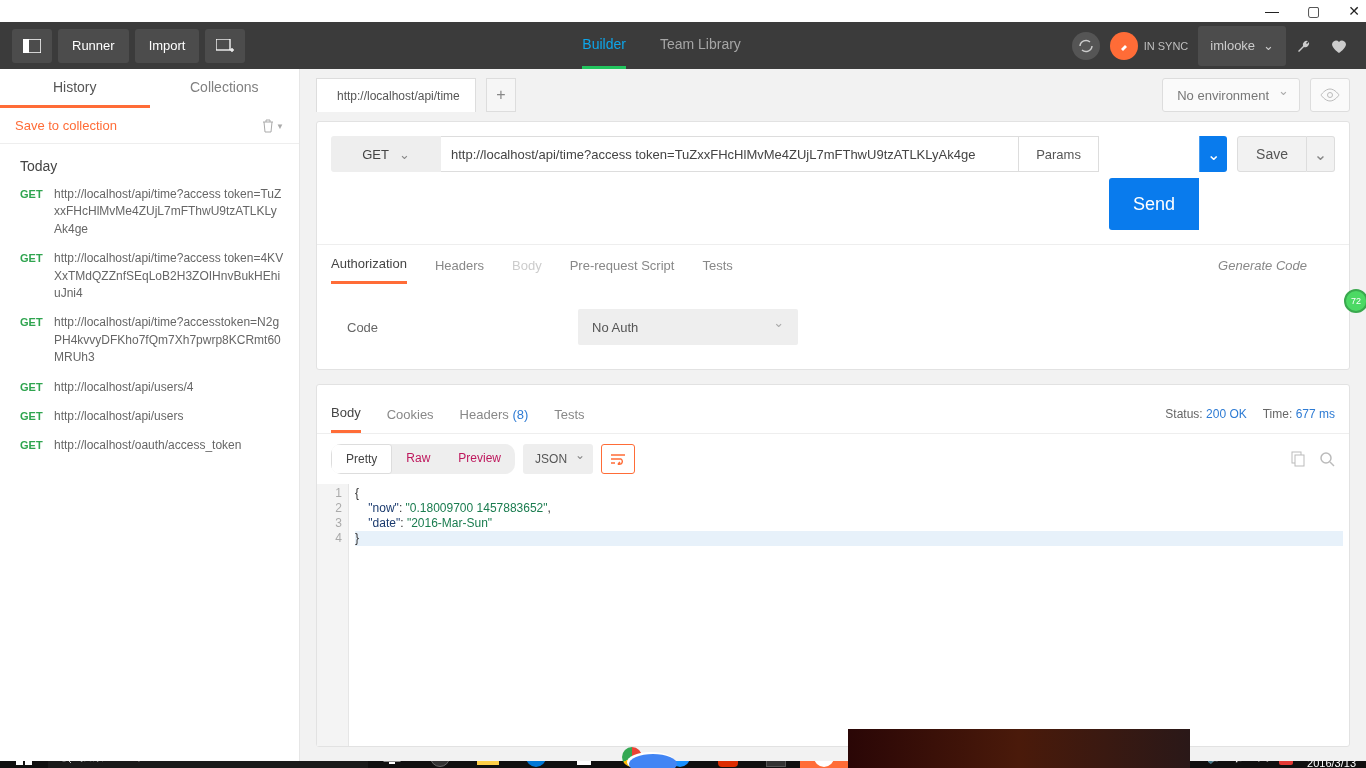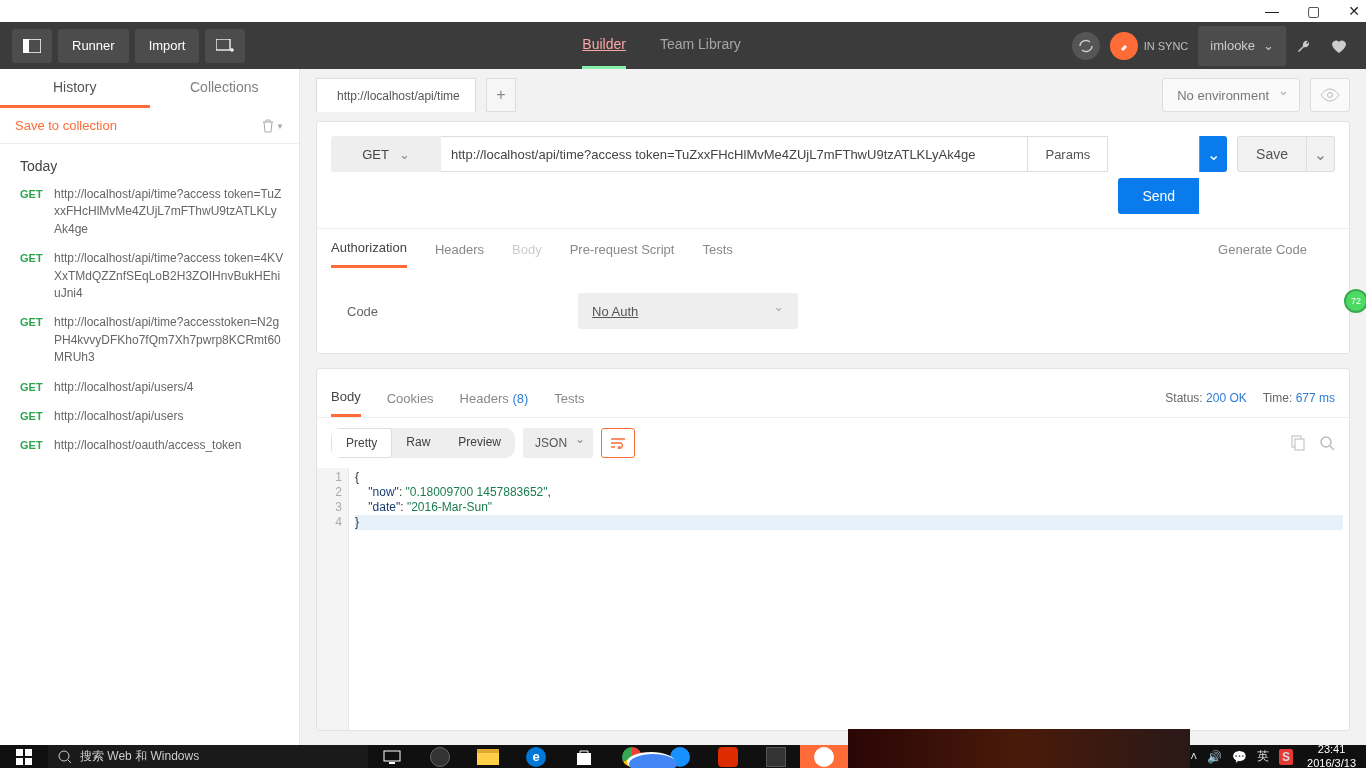--- a/index.html
+++ b/index.html
@@ -5,21 +5,21 @@
 * { margin: 0; padding: 0; box-sizing: border-box; font-family: "Helvetica Neue", Arial, sans-serif; }
 html, body { width: 1366px; height: 768px; overflow: hidden; background: #000; }
 .window-chrome { height: 22px; background: #fff; display: flex; justify-content: flex-end; align-items: center; padding-right: 6px; gap: 28px; }
 .window-chrome span { font-size: 14px; color: #222; cursor: default; }
 .app { height: 707px; display: flex; flex-direction: column; background: #fff; }
 .topbar { height: 48px; background: #3b3b3b; display: flex; align-items: center; padding: 0 12px; }
 .tb-iconbtn { width: 40px; height: 34px; background: #4c4c4c; border-radius: 3px; display: flex; align-items: center; justify-content: center; cursor: pointer; margin-right: 6px; }
 .tb-textbtn { height: 34px; padding: 0 14px; background: #4c4c4c; color: #fff; border-radius: 3px; display: flex; align-items: center; font-size: 13px; cursor: pointer; margin-right: 6px; }
 .tb-center { flex: 1; display: flex; justify-content: center; gap: 34px; }
 .tb-center a { color: #a6a6a6; font-size: 14px; cursor: pointer; padding: 14px 0; }
-.tb-center a.active { color: #fca5a5; border-bottom: 3px solid #86efac; text-decoration: underline; }
+.tb-center a.active { color: #0ea5e9; border-bottom: 3px solid #22c55e; }
 .tb-right { display: flex; align-items: center; gap: 10px; }
 .circ-icon { width: 28px; height: 28px; border-radius: 50%; display: flex; align-items: center; justify-content: center; }
 .sync-lbl { color: #bfbfbf; font-size: 11px; margin-left:-4px;}
 .user-drop { height: 40px; padding: 0 12px; background: #4c4c4c; color: #ccc; border-radius: 3px; display: flex; align-items: center; gap: 8px; font-size: 13px; cursor: pointer; }
 .wrench, .heart { color: #ccc; cursor: pointer; width: 24px; text-align: center; }
 .body { flex: 1; display: flex; }
 .sidebar { width: 300px; border-right: 1px solid #e6e6e6; display: flex; flex-direction: column; background: #fff; }
 .search-wrap { padding: 12px; }
 .search-box { height: 34px; border-radius: 17px; background: #f2f2f2; display: flex; align-items: center; padding: 0 14px; gap: 8px; }
 .search-box input { border: none; background: transparent; outline: none; font-size: 14px; flex: 1; color: #555; }
@@ -41,45 +41,45 @@
 .env-right { margin-left: auto; display: flex; gap: 10px; align-items: center; }
 .env-drop { height: 34px; padding: 0 30px 0 14px; border: 1px solid #ddd; background: #fafafa; color: #777; font-size: 13px; display: flex; align-items: center; cursor: pointer; position: relative; border-radius: 3px; }
 .env-drop:after { content: "⌄"; position: absolute; right: 10px; color: #aaa; top:4px;}
 .eye-btn { width: 40px; height: 34px; border: 1px solid #ddd; background: #fafafa; display: flex; align-items: center; justify-content: center; color: #bbb; cursor: pointer; border-radius: 3px; }
 .request-card, .response-card { background: #fff; border: 1px solid #e2e2e2; border-radius: 3px; margin: 0 16px 14px; }
 .req-row { display: flex; padding: 14px; gap: 0; border-bottom: 1px solid #eee; }
 .method-btn { width: 110px; height: 36px; background: #eee; display: flex; align-items: center; justify-content: center; gap: 10px; font-size: 13px; color: #444; cursor: pointer; border-radius: 3px 0 0 3px; }
 .url-input { flex: 1; height: 36px; border: 1px solid #ddd; border-left: none; padding: 0 10px; font-size: 13px; color: #444; outline: none; }
 .params-btn { width: 80px; height: 36px; border: 1px solid #ddd; border-left: none; display: flex; align-items: center; justify-content: center; font-size: 13px; color: #555; cursor: pointer; }
 .send-group { display: flex; margin-left: 10px; }
-.send-btn { height: 36px; padding: 0 24px; background: #097bed; color: #fff; font-size: 14px; display: flex; align-items: center; cursor: pointer; border-radius: 3px 0 0 3px; margin-top: 42px; }
+.send-btn { height: 52px; padding: 0 24px; background: #097bed; color: #fff; font-size: 18px; display: flex; align-items: center; cursor: pointer; border-radius: 3px 0 0 3px; margin-top: 42px; }
 .send-caret { width: 28px; height: 36px; background: #097bed; border-left: 1px solid rgba(255,255,255,.25); display: flex; align-items: center; justify-content: center; color: #fff; cursor: pointer; border-radius: 0 3px 3px 0; }
 .save-group { display: flex; margin-left: 10px; }
 .save-btn { height: 36px; padding: 0 18px; background: #f2f2f2; border: 1px solid #ddd; color: #555; font-size: 14px; display: flex; align-items: center; cursor: pointer; border-radius: 3px 0 0 3px; }
 .save-caret { width: 28px; height: 36px; background: #f2f2f2; border: 1px solid #ddd; border-left: none; display: flex; align-items: center; justify-content: center; color: #888; cursor: pointer; border-radius: 0 3px 3px 0; }
 .inner-tabs { display: flex; align-items: center; padding: 0 14px; height: 40px; }
 .inner-tabs a { padding: 10px 0; margin-right: 28px; font-size: 13px; color: #888; cursor: pointer; }
 .inner-tabs a.active { color: #444; border-bottom: 3px solid #ff6c37; }
 .inner-tabs .disabled { color: #ccc; }
 .inner-tabs .spacer { flex: 1; }
-.gen-code { color: #ff6c37; font-size: 13px; cursor: pointer; }
+.gen-code { color: #ff6c37; font-size: 13px; cursor: pointer; font-style: italic; }
 .auth-body { padding: 24px 30px; display: flex; align-items: center; gap: 200px; }
 .auth-body label { font-size: 13px; color: #666; }
-.auth-sel { width: 220px; height: 36px; background: #eee; display: flex; align-items: center; padding: 0 14px; font-size: 13px; color: #555; cursor: pointer; position: relative; border-radius: 2px; text-decoration: underline; }
+.auth-sel { width: 220px; height: 36px; background: #eee; display: flex; align-items: center; padding: 0 14px; font-size: 13px; color: #555; cursor: pointer; position: relative; border-radius: 2px; }
 .auth-sel:after { content: "⌄"; position: absolute; right: 14px; color: #aaa; top: 6px;}
 .resp-tabs { display: flex; align-items: center; padding: 10px 14px 0; border-bottom: 1px solid #eee; }
 .resp-tabs a { padding: 10px 0; margin-right: 26px; font-size: 13px; color: #888; cursor: pointer; }
 .resp-tabs a.active { color: #444; border-bottom: 3px solid #ff6c37; }
 .resp-tabs .hdrcount { color: #2d7bd4; }
 .resp-meta { margin-left: auto; font-size: 12px; color: #666; display: flex; gap: 16px; }
 .resp-meta b { font-weight: normal; }
 .status-ok, .time-ms { color: #2d7bd4; }
 .resp-toolbar { display: flex; align-items: center; padding: 10px 14px; gap: 8px; }
 .seg-group { display: flex; background: #eee; border-radius: 10px; overflow: hidden; }
-.seg-group span { padding: 7px 14px; font-size: 12px; color: #404040; cursor: pointer; }
+.seg-group span { padding: 7px 14px; font-size: 12px; color: #be185d; cursor: pointer; }
 .seg-group span.active { background: #fff; border: 1px solid #ddd; color: #444; border-radius: 3px; }
 .json-drop { height: 30px; padding: 0 26px 0 12px; background: #eee; font-size: 12px; color: #555; display: flex; align-items: center; cursor: pointer; position: relative; border-radius: 3px; }
 .json-drop:after { content: "⌄"; position: absolute; right: 8px; color: #888; top:4px;}
 .wrap-btn { width: 34px; height: 30px; background: #fff; border:1px solid #ff6c37; display: flex; align-items: center; justify-content: center; cursor: pointer; border-radius: 3px; color: #ff6c37; }
 .resp-tools-right { margin-left: auto; display: flex; gap: 14px; color: #bbb; }
 .resp-tools-right span { cursor: pointer; }
 .code-area { display: flex; font-family: Consolas, monospace; font-size: 12px; }
 .gutter { width: 32px; background: #f4f4f4; text-align: right; padding: 2px 6px 0 0; color: #aaa; border-right: 1px solid #e6e6e6; }
 .gutter div { height: 15px; line-height: 15px; }
 .code { flex: 1; padding: 2px 6px 200px; color: #333; }

